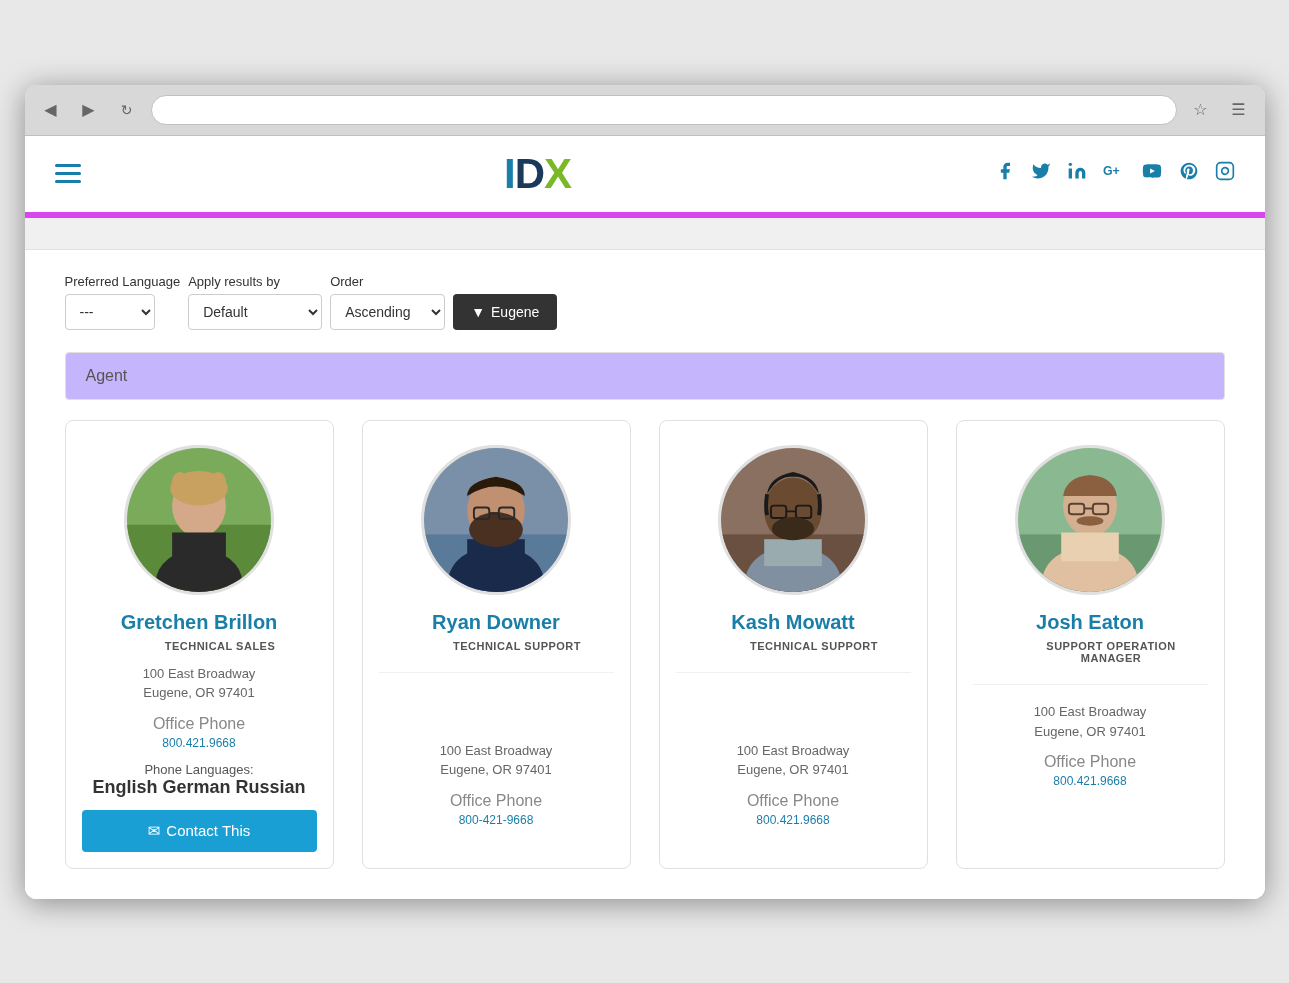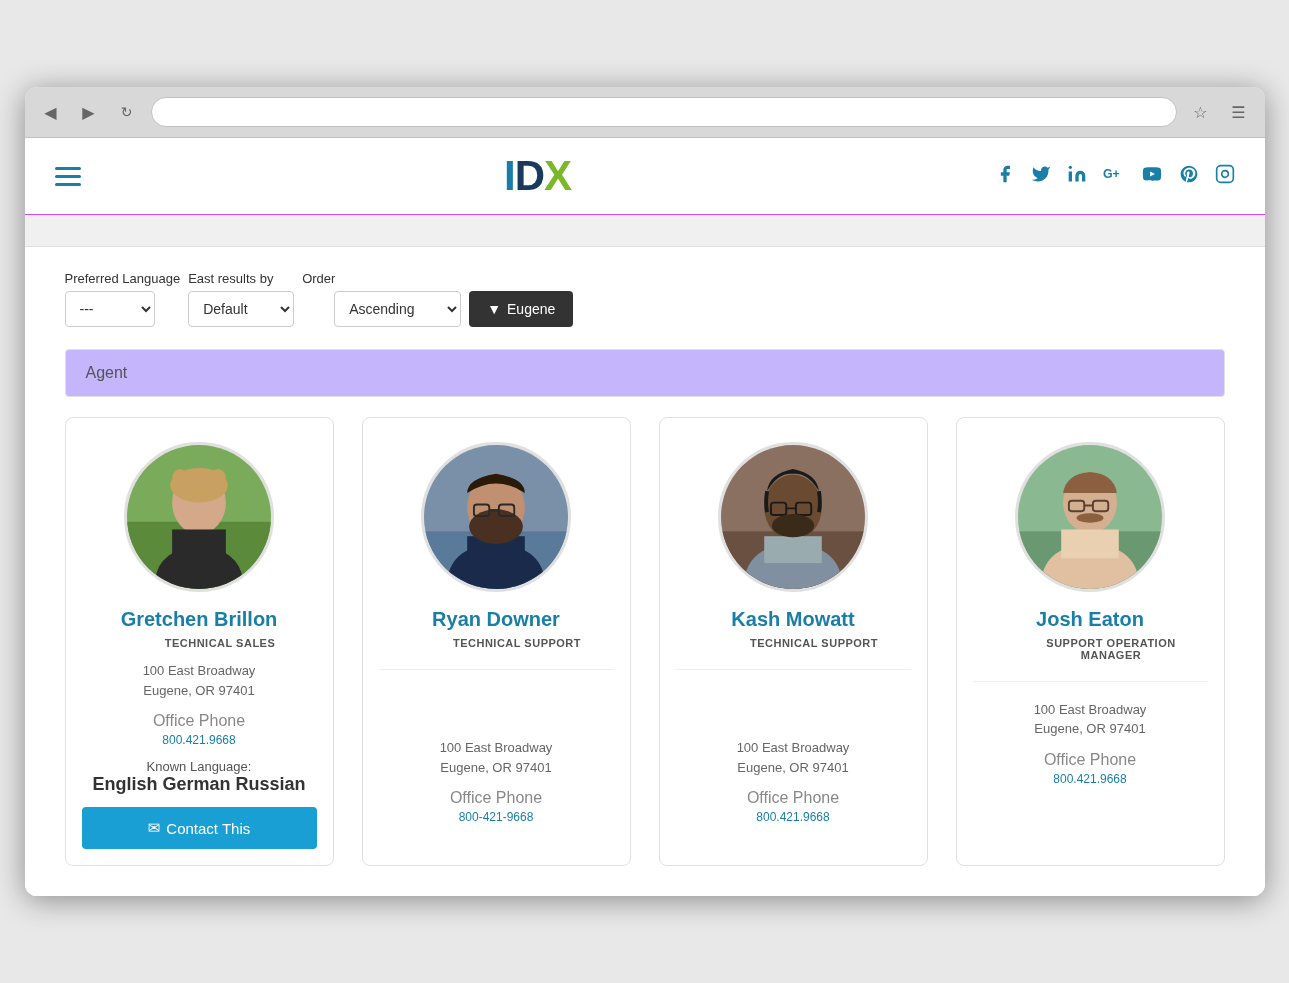--- a/index.html
+++ b/index.html
@@ -55,21 +55,21 @@
       background: white;
     }
 
     
     .site-header {
       display: flex;
       align-items: center;
       justify-content: space-between;
       padding: 14px 30px;
       background: white;
-      border-bottom: 1px solid #d946ef;
+      border-bottom: 6px solid #d946ef;
     }
     .hamburger-btn {
       background: none; border: none; cursor: pointer;
       display: flex; flex-direction: column; gap: 5px;
     }
     .hamburger-line {
       width: 26px; height: 3px; background: #1a7fa8; border-radius: 2px;
     }
     .logo-container {
       display: flex; align-items: center;
@@ -113,22 +113,22 @@
     }
     .filter-label {
       font-size: 13px; color: #333; font-weight: normal;
     }
     .filter-select {
       height: 36px; border: 1px solid #ccc; border-radius: 4px;
       padding: 0 10px; font-size: 14px; color: #333; background: white;
       cursor: pointer;
     }
     .filter-select-lang { width: 90px; }
-    .filter-select-sort { width: 106px; }
-    .filter-select-order { width: 127px; margin-left: 32px; }
+    .filter-select-sort { width: 134px; }
+    .filter-select-order { width: 115px; }
     .apply-btn {
       height: 36px;
       background: #333; color: white;
       border: none; border-radius: 4px;
       padding: 0 18px; font-size: 14px; cursor: pointer;
       display: flex; align-items: center; gap: 6px;
     }
 
     
     .section-header {
@@ -295,21 +295,21 @@
     <div class="main-content">
 
       <div class="filters-row">
         <div class="filter-group">
           <label class="filter-label">Preferred Language</label>
           <select class="filter-select filter-select-lang">
             <option>---</option>
           </select>
         </div>
         <div class="filter-group">
-          <label class="filter-label">East results by</label>
+          <label class="filter-label">Apply results by</label>
           <select class="filter-select filter-select-sort">
             <option>Default</option>
           </select>
         </div>
         <div class="filter-group">
           <label class="filter-label">Order</label>
           <select class="filter-select filter-select-order">
             <option>Ascending</option>
             <option>Descending</option>
           </select>
@@ -345,21 +345,21 @@
             </svg>
           </div>
           <a class="agent-name">Gretchen Brillon</a>
           <div class="agent-role">TECHNICAL SALES</div>
           <div class="agent-address">
             <span>100 East Broadway</span><br>
             <span>Eugene, OR 97401</span>
           </div>
           <div class="agent-phone-label">Office Phone</div>
           <div class="agent-phone">800.421.9668</div>
-          <div class="agent-languages-label">Known Language:</div>
+          <div class="agent-languages-label">Phone Languages:</div>
           <div class="agent-languages">English German Russian</div>
           <button class="contact-btn">
             <span>✉</span>
             <span>Contact This</span>
           </button>
         </div>
 
         <div class="agent-card">
           <div class="agent-avatar">
             <svg class="avatar-svg" viewBox="0 0 150 150" xmlns="http://www.w3.org/2000/svg">

